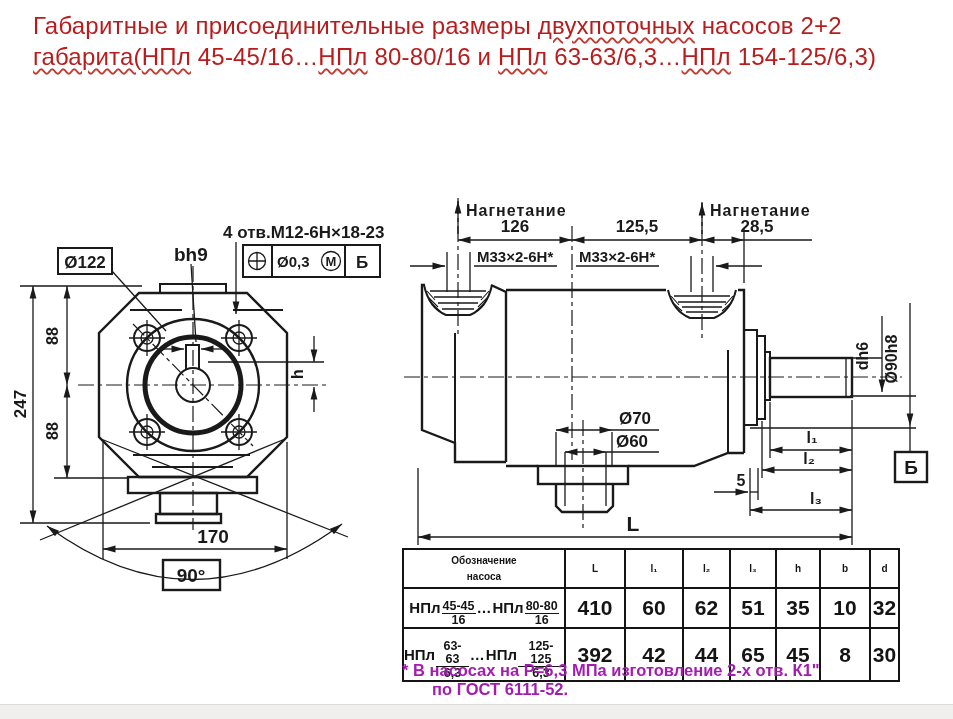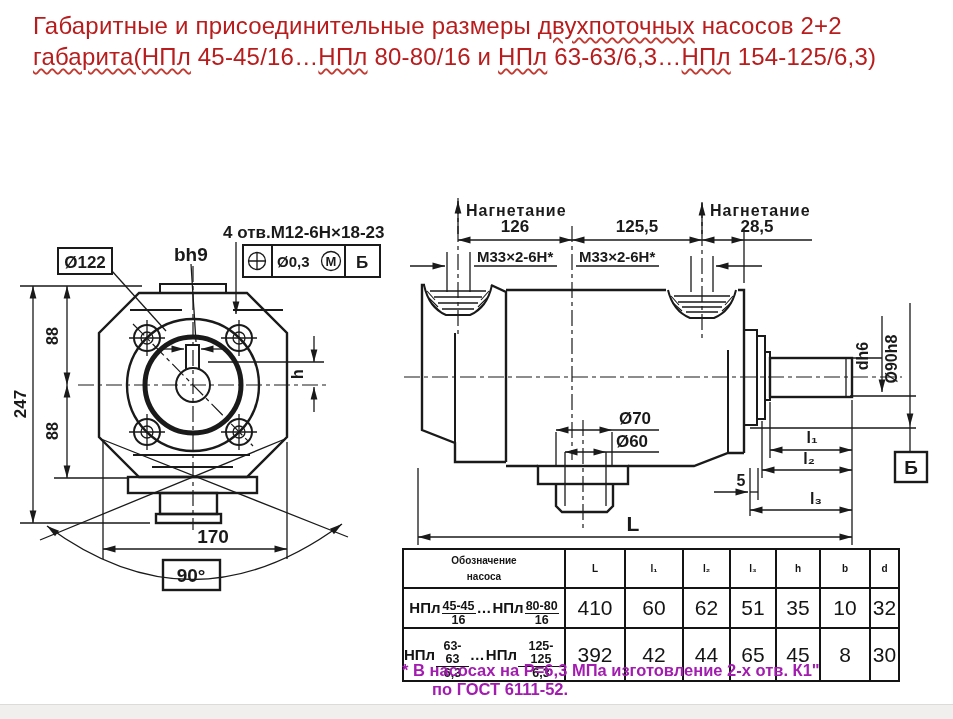--- a/index.html
+++ b/index.html
@@ -25,21 +25,21 @@
   .lbl19{font-size:19px;}
   .lbl21{font-size:21px;}
   .lsp{letter-spacing:1px;}
   
   .spec-table{position:absolute;left:402px;top:548px;border-collapse:collapse;
               table-layout:fixed;color:#141414;}
   .spec-table td,.spec-table th{border:2.4px solid #141414;text-align:center;vertical-align:middle;
               padding:0;height:37px;overflow:hidden;}
   .spec-table th{font-size:10px;font-weight:bold;line-height:16px;}
   .hdr-sym{font-size:20px;font-weight:bold;}
-  .val{font-size:21px;font-weight:normal;margin-left:10px;}
+  .val{font-size:21px;font-weight:bold;margin-left:10px;}
   .pump-name{display:flex;align-items:center;justify-content:center;gap:1px;
              font-size:15px;font-weight:bold;line-height:14px;}
   .frac{display:inline-flex;flex-direction:column;align-items:center;font-size:12.5px;line-height:13px;}
   .frac .num{border-bottom:1.8px solid #141414;padding:0 1px;margin-top:11px;}
   .footnote{position:absolute;left:402px;top:661px;width:545px;color:#a21caf;
             font-size:16.5px;font-weight:bold;line-height:19px;}
   .footnote .fn2{margin-left:30px;}
   .bottom-bar{position:absolute;left:0;top:704px;width:953px;height:15px;
               background:#f0efee;border-top:1px solid #dcdbda;}
 </style>

